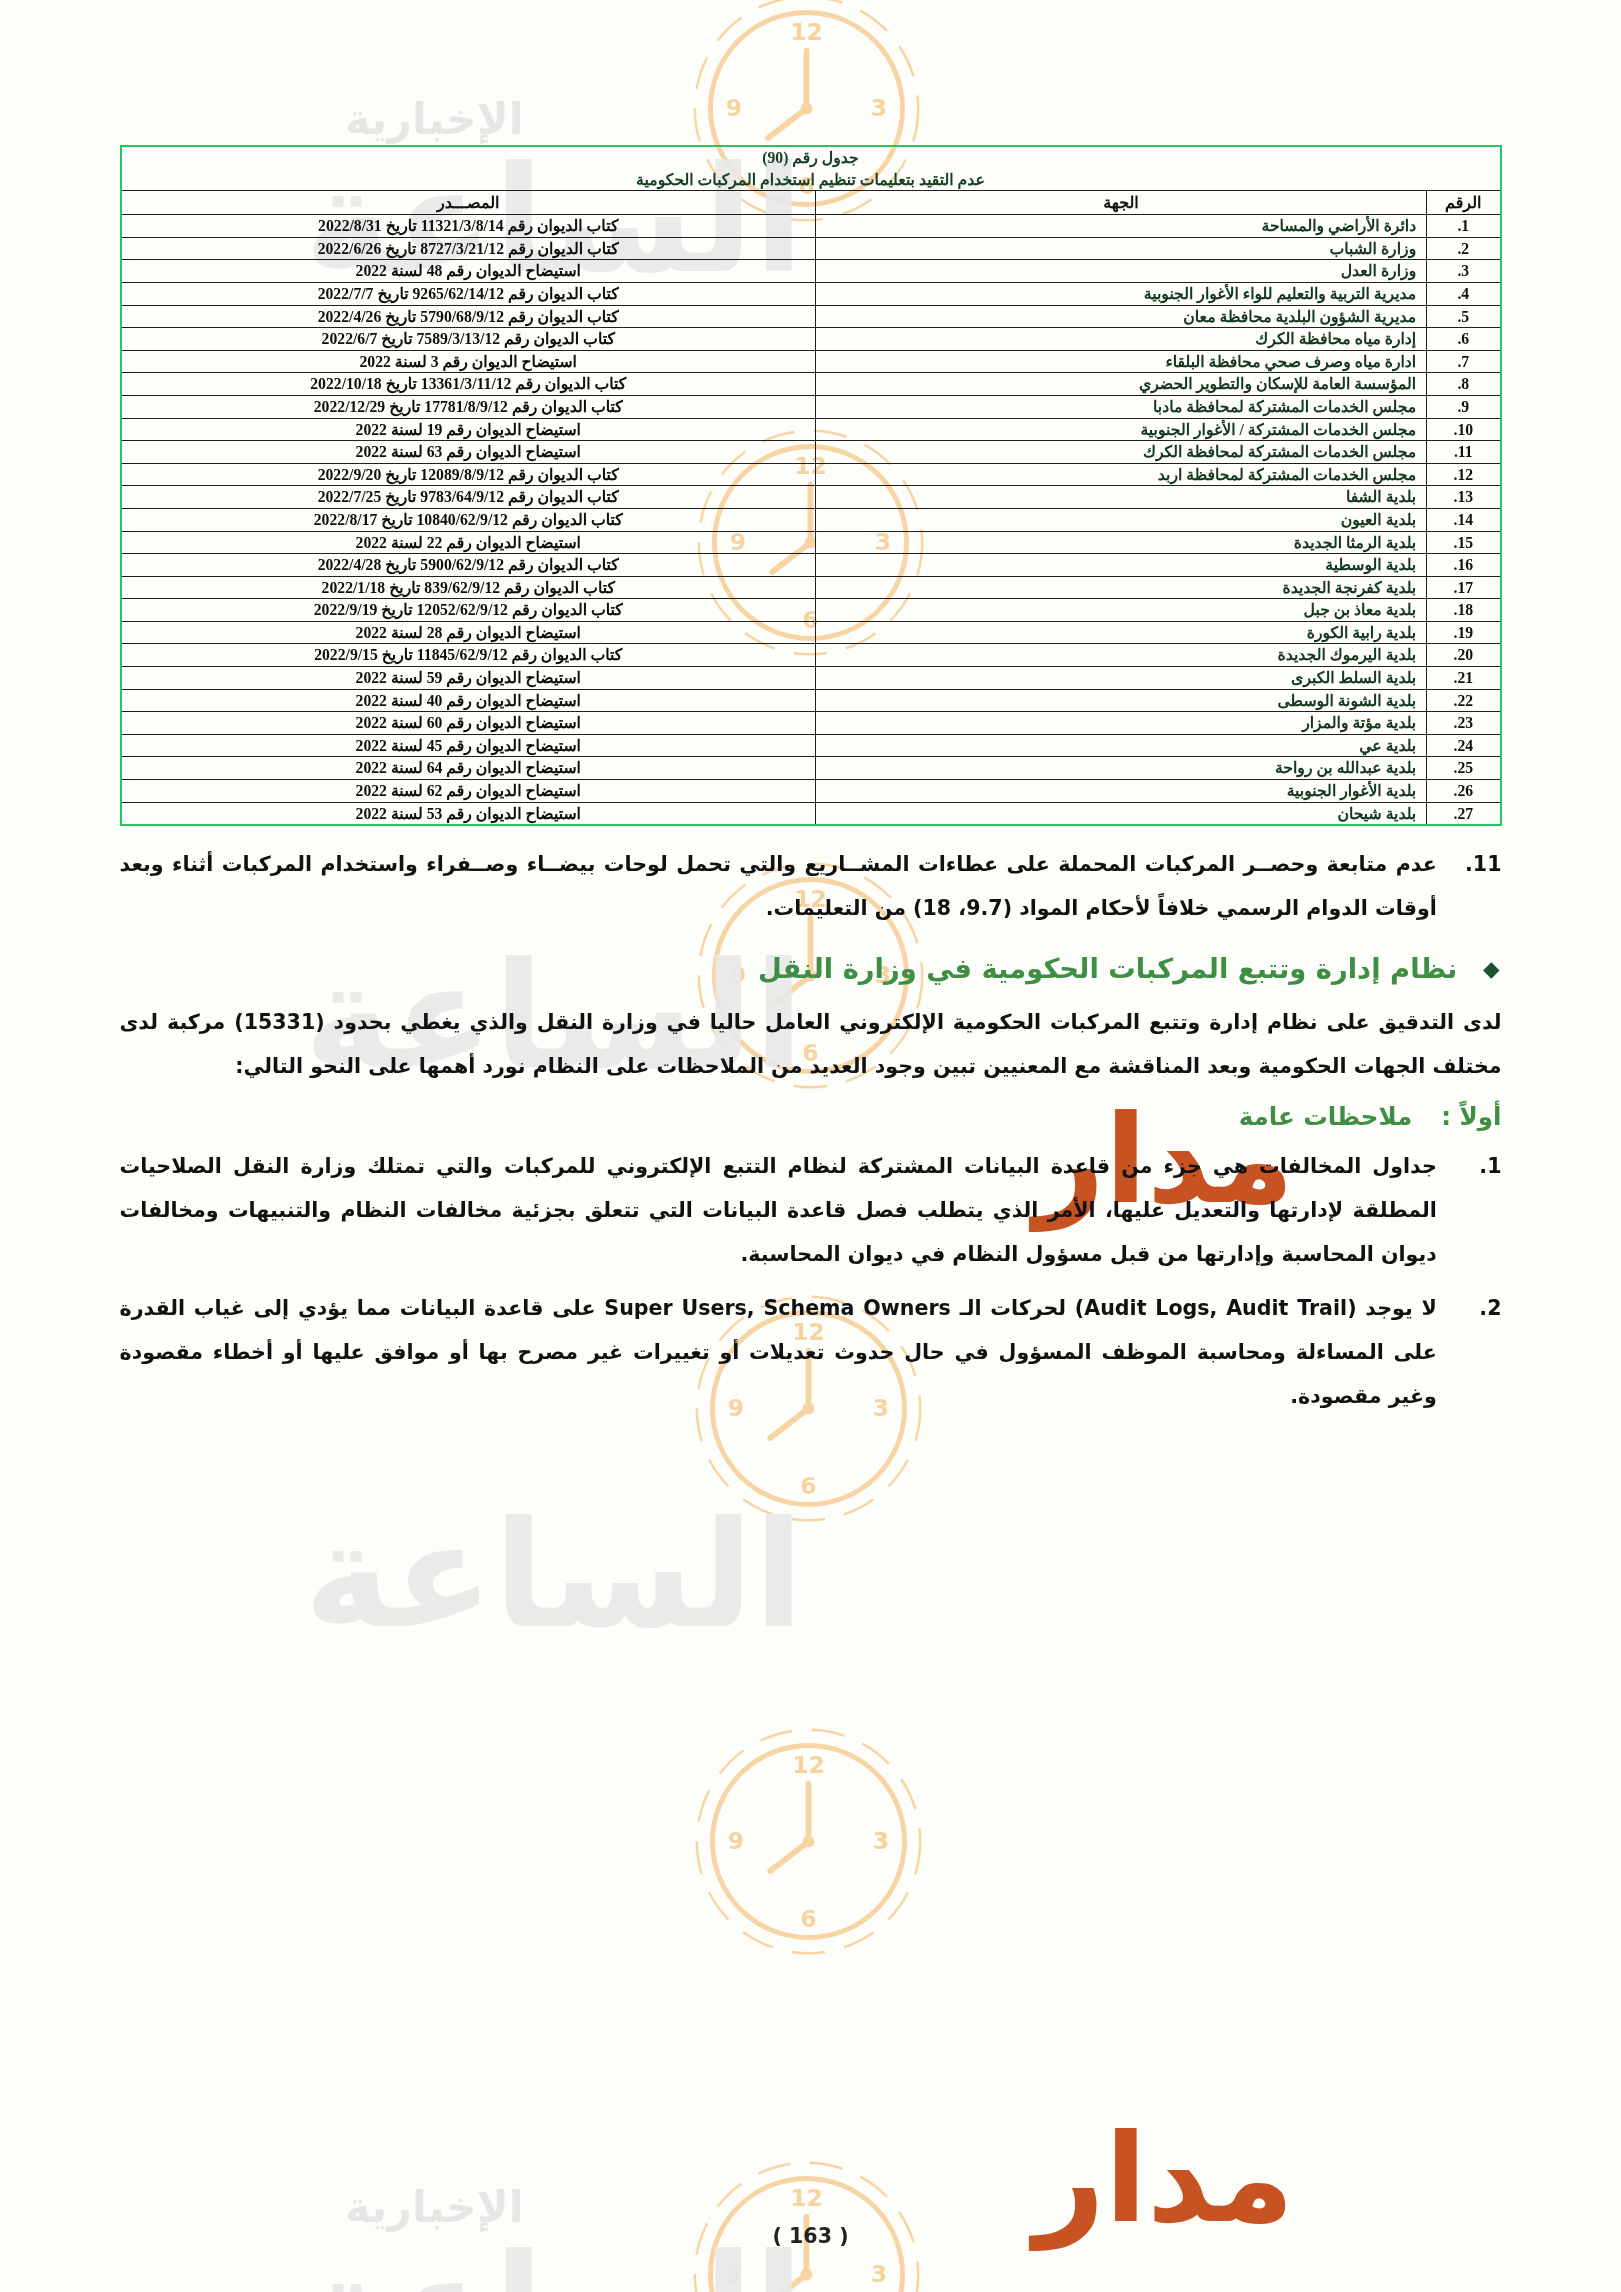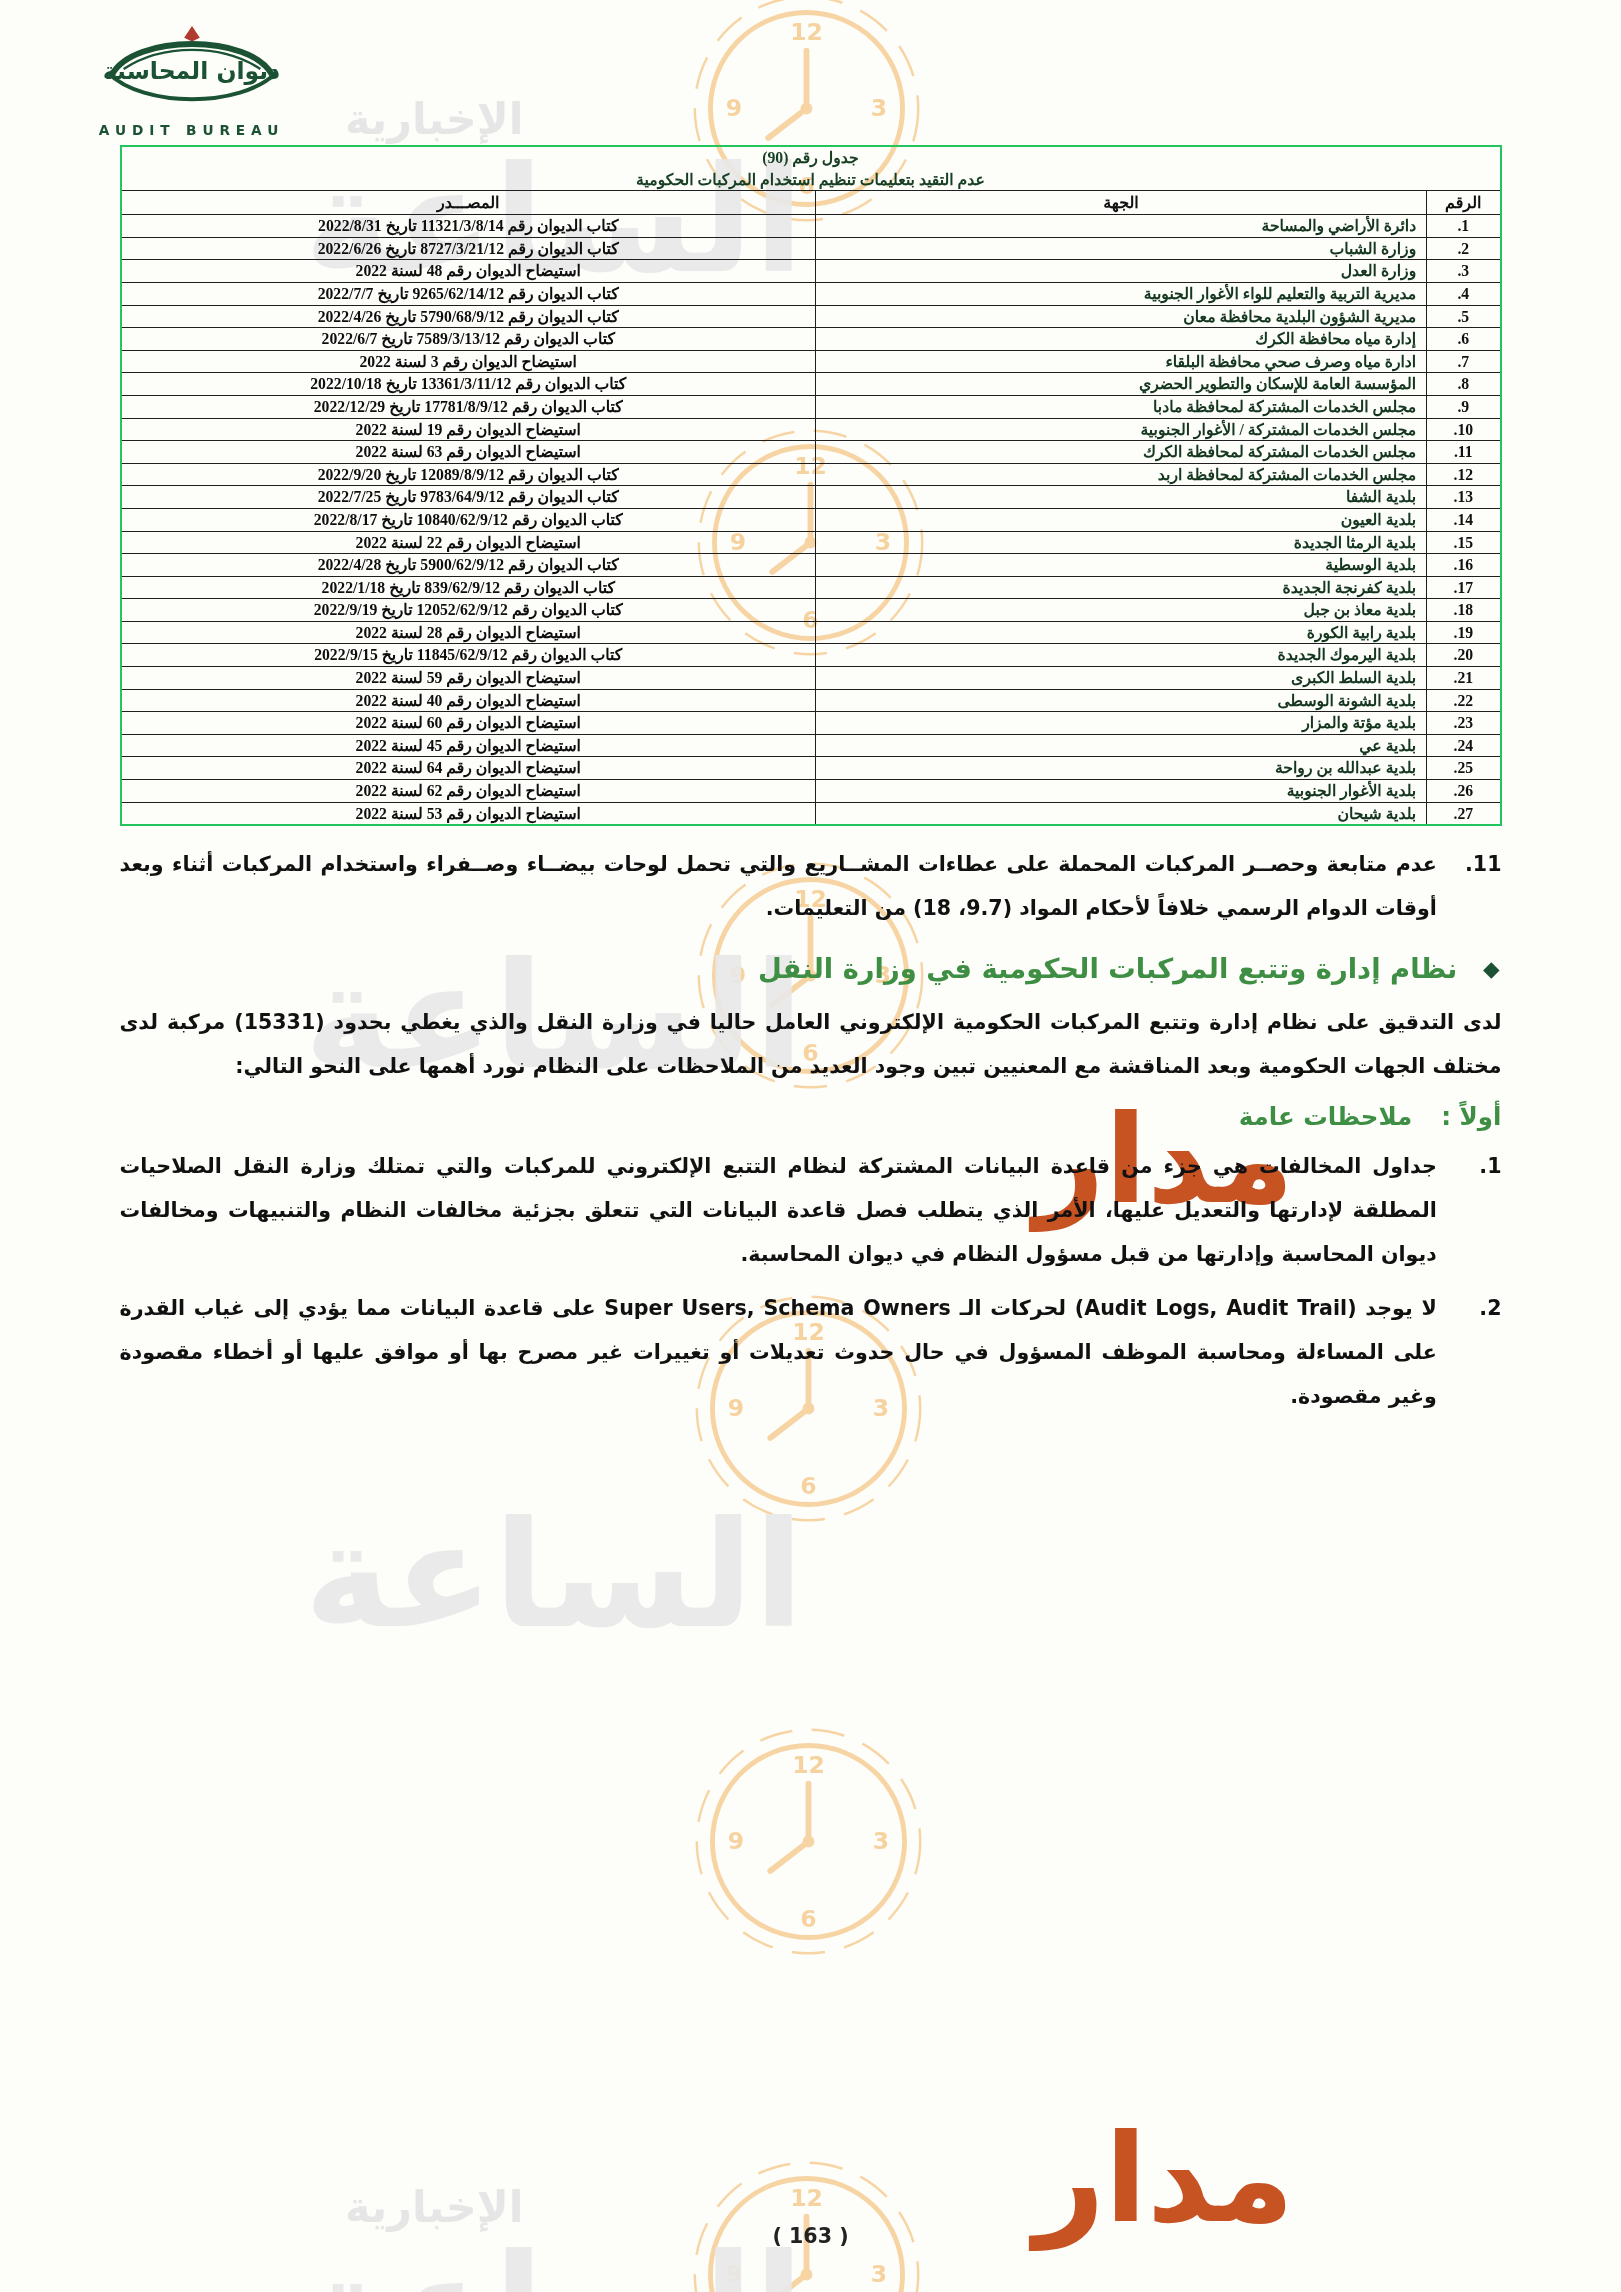--- a/index.html
+++ b/index.html
@@ -94,30 +94,20 @@
   <div class="wm-text wm-mid" style="left:1034px; top:1088px">مدار</div>
   <div class="wm-text wm-big" style="left:304px; top:1490px">الساعة</div>
   <div class="wm-text wm-mid" style="left:1034px; top:2107px">مدار</div>
   <div class="wm-text wm-small" style="left:345px; top:2182px">الإخبارية</div>
   <div class="wm-text wm-big" style="left:304px; top:2223px">الساعة</div>
 </div>
 
 <div class="content">
 
   <div class="page-header">
-    <div class="logo">
-      <svg width="196" height="84" viewBox="0 0 200 86">
-        <path d="M18 52 C 40 10, 160 10, 182 52" fill="none" stroke="#1b5233" stroke-width="6"></path>
-        <path d="M14 50 C 50 86, 150 86, 186 50" fill="none" stroke="#1b5233" stroke-width="4"></path>
-        <path d="M30 46 C 70 20, 130 20, 170 46" fill="none" stroke="#1b5233" stroke-width="2.5"></path>
-        <path d="M92 14 l8 -12 l8 12 l-8 4 z" fill="#b03a2e"></path>
-      </svg>
-      <div class="logo-ar">ديوان المحاسبة</div>
-      <div class="logo-en">AUDIT BUREAU</div>
-    </div>
   </div>
 
   <table class="vtable">
     <thead>
       <tr>
         <td colspan="3" class="caption-cell">
           <div>جدول رقم (90)</div>
           <div>عدم التقيد بتعليمات تنظيم استخدام المركبات الحكومية</div>
         </td>
       </tr>

